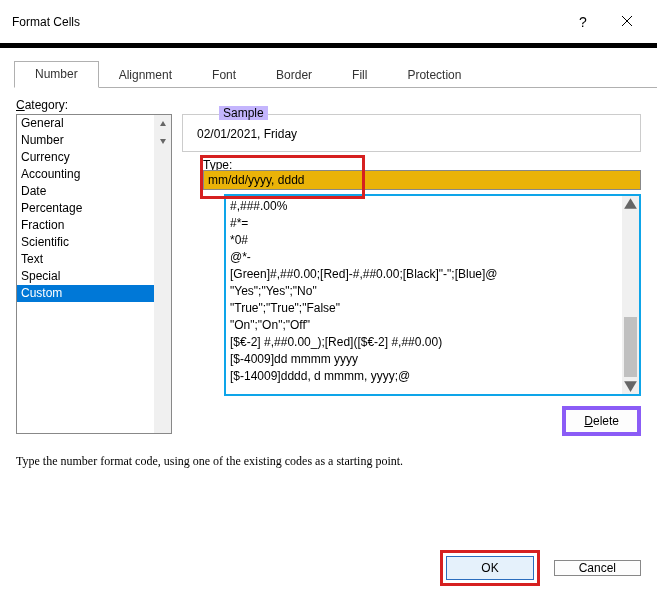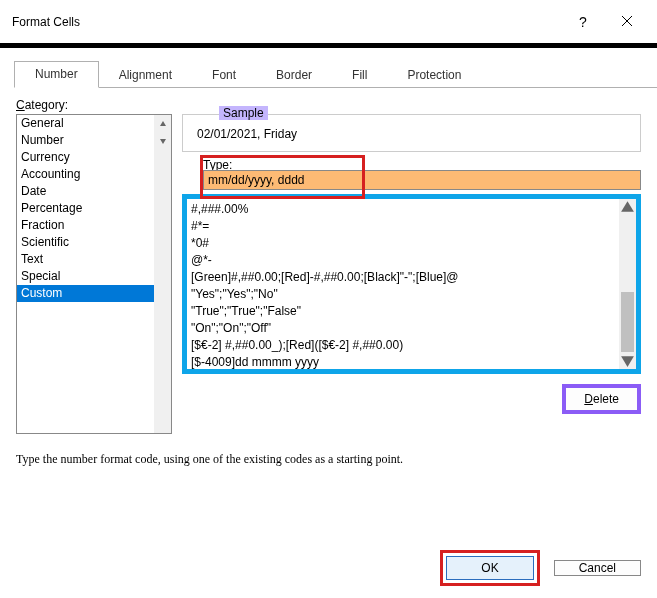--- a/index.html
+++ b/index.html
@@ -32,25 +32,25 @@
 .list-scroll-btn svg { width: 8px; height: 8px; }
 
 .right-pane { flex: 1; display: flex; flex-direction: column; }
 
 .sample-box { border: 1px solid #ccc; padding: 8px 8px 10px 8px; margin-bottom: 6px; position: relative; }
 .sample-legend { position: absolute; top: -9px; left: 8px; background: #c4b5fd; padding: 0 4px; color: #000; margin-left: 28px; }
 .sample-value { padding-left: 6px; padding-top: 4px; color: #000; }
 .type-section{display:flex;flex-direction:column;}
 .type-label { color: #000; margin-bottom: 1px; }
 .type-label .u { text-decoration: underline; }
-.type-input { width: 438px; border: 1px solid #888; padding: 2px 4px; font-size: 12px; outline: none; color: #000;margin-top:-3px;background:#fdba74;position:relative;z-index:2; }
+.type-input { width: 438px; border: 1px solid #888; padding: 2px 4px; font-size: 12px; outline: none; color: #000;margin-top:-3px;background:#eab308;position:relative;z-index:2; }
 .type-wrap-outer{position:relative;margin-left:21px;}
 .type-highlight{position:absolute;top:-3px;left:-3px;width:165px;height:44px;border:3px solid #d62020;pointer-events:none;z-index:3;}
 
-.codes-box { position: relative; border: 5px solid #0ea5e9; height: 180px; margin-top: 4px; overflow: hidden; }
+.codes-box { position: relative; border: 2px solid #0ea5e9; height: 202px; margin-top: 4px; overflow: hidden; margin-left: 42px; }
 .codes-list { padding: 2px 4px; line-height: 17px; color: #000; }
 .codes-list .item { white-space: nowrap; }
 .codes-scrollbar { position: absolute; right: 0; top: 0; bottom: 0; width: 17px; background: #f0f0f0; display: flex; flex-direction: column; }
 .codes-scrollbar .thumb { background: #c0c0c0; flex: 0 0 60px; margin: 0 2px; }
 .codes-scroll-btn { height: 17px; display: flex; align-items: center; justify-content: center; color: #666; }
 .codes-scroll-spacer { flex: 1; }
 
 .delete-row { display: flex; justify-content: flex-end; margin-top: 10px; }
 .delete-btn { border: 4px solid #8b5cf6; background: #fdfdfd; padding: 4px 18px; cursor: pointer; color: #000; }
 .delete-btn .u { text-decoration: underline; }

